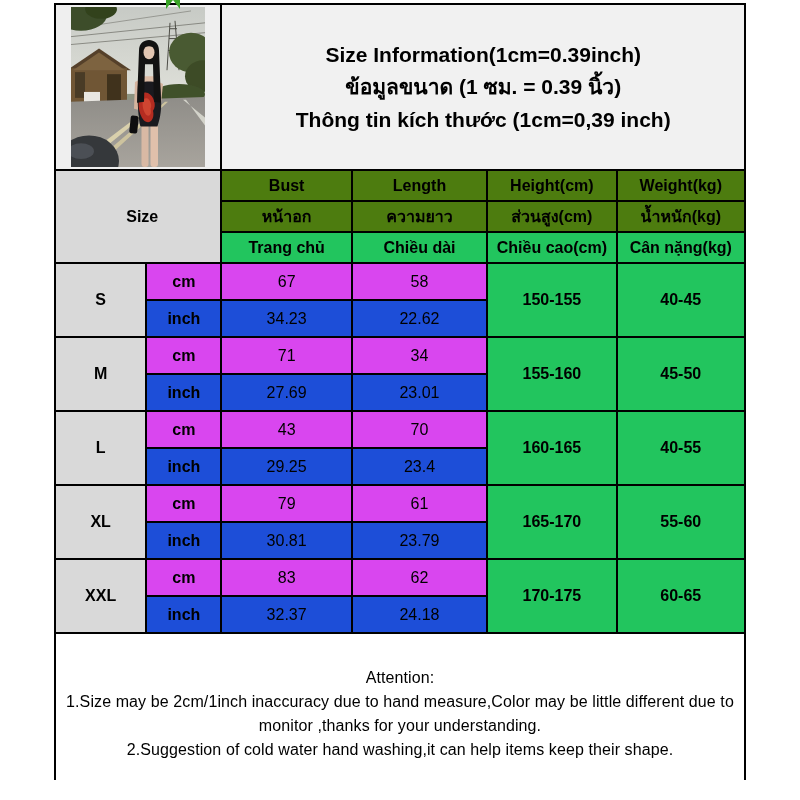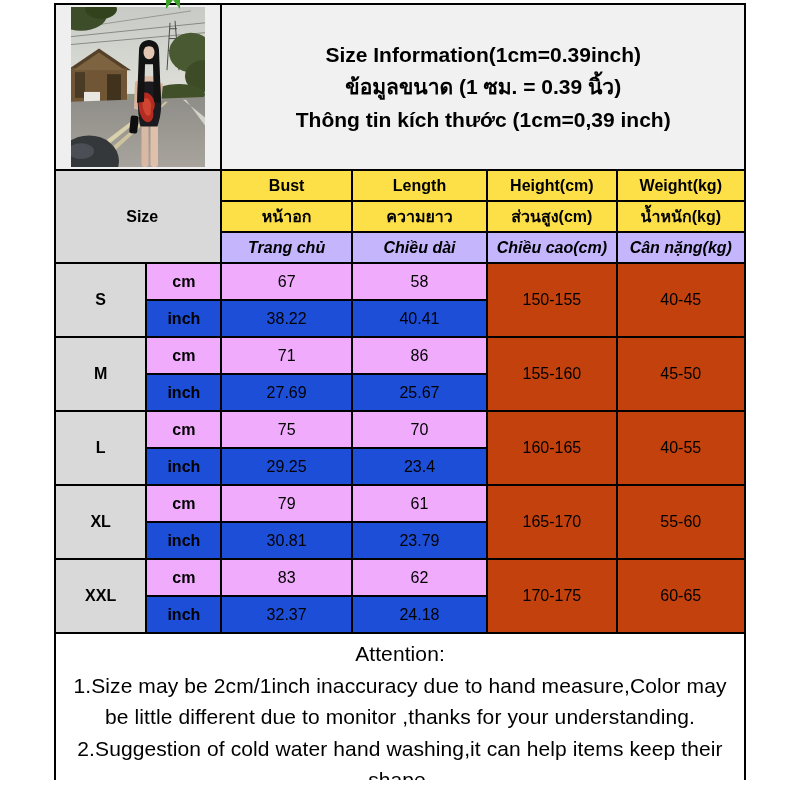--- a/index.html
+++ b/index.html
@@ -11,29 +11,29 @@
   }
   table.size-sheet td { border:2px solid #000; text-align:center; vertical-align:middle; font-size:16px; overflow:hidden; }
   tr.r-top { height:165px; }
   tr.r-h   { height:31px; }
   tr.r-d   { height:37px; }
   td.photo-cell { background:#efefef; padding:2px 0; }
   td.title-cell { background:#f1f1f1; position:relative; }
   .title-stack { display:flex; flex-direction:column; gap:9px; align-items:center; justify-content:center; height:100%; }
   .title-line { font-weight:bold; font-size:21px; line-height:1.1; }
   td.corner-size { background:#d9d9d9; font-weight:bold; font-size:27px;padding-left:8px; }
-  td.head-en, td.head-th { background:#fde047; font-weight:bold; }
-  td.head-vi { background:#c4b5fd; font-weight:bold;font-style:italic; }
+  td.head-en, td.head-th { background:#4d7c0f; font-weight:bold; }
+  td.head-vi { background:#22c55e; font-weight:bold; }
   td.size-label { background:#d9d9d9; font-weight:bold; font-size:18px; }
   td.unit { font-weight:bold; }
-  td.row-cm { background:#f0abfc; }
+  td.row-cm { background:#d946ef; }
   td.row-inch { background:#1d4ed8; }
-  td.merged-range { background:#c2410c; }
+  td.merged-range { background:#22c55e;font-weight:bold; }
   td.attention-cell { text-align:left; vertical-align:top; background:#fff; padding:4px 6px; }
-  .attn-text { font-size:21px; line-height:1.5; letter-spacing:0.1px; }
+  .attn-text { font-size:16px; line-height:1.5; letter-spacing:0.1px; }
   .photo-frame { width:134px; height:160px; margin:0 auto; display:block; }
   .corner-flag {
     position:absolute; left:166px; top:0; width:0; height:0; z-index:5;
     border-left:7px solid #3aa527; border-right:7px solid #3aa527; border-bottom:9px solid transparent;
   }
 </style>
 </head>
 <body>
 
 <div class="sheet">
@@ -139,42 +139,42 @@
     <tr class="r-d">
       <td rowspan="2" class="size-label">S</td>
       <td class="unit row-cm">cm</td>
       <td class="row-cm">67</td>
       <td class="row-cm">58</td>
       <td rowspan="2" class="merged-range">150-155</td>
       <td rowspan="2" class="merged-range">40-45</td>
     </tr>
     <tr class="r-d">
       <td class="unit row-inch">inch</td>
-      <td class="row-inch">38.22</td>
-      <td class="row-inch">40.41</td>
+      <td class="row-inch">34.23</td>
+      <td class="row-inch">22.62</td>
     </tr>
 
     <tr class="r-d">
       <td rowspan="2" class="size-label">M</td>
       <td class="unit row-cm">cm</td>
       <td class="row-cm">71</td>
-      <td class="row-cm">86</td>
+      <td class="row-cm">34</td>
       <td rowspan="2" class="merged-range">155-160</td>
       <td rowspan="2" class="merged-range">45-50</td>
     </tr>
     <tr class="r-d">
       <td class="unit row-inch">inch</td>
       <td class="row-inch">27.69</td>
-      <td class="row-inch">25.67</td>
+      <td class="row-inch">23.01</td>
     </tr>
 
     <tr class="r-d">
       <td rowspan="2" class="size-label">L</td>
       <td class="unit row-cm">cm</td>
-      <td class="row-cm">75</td>
+      <td class="row-cm">43</td>
       <td class="row-cm">70</td>
       <td rowspan="2" class="merged-range">160-165</td>
       <td rowspan="2" class="merged-range">40-55</td>
     </tr>
     <tr class="r-d">
       <td class="unit row-inch">inch</td>
       <td class="row-inch">29.25</td>
       <td class="row-inch">23.4</td>
     </tr>
 

